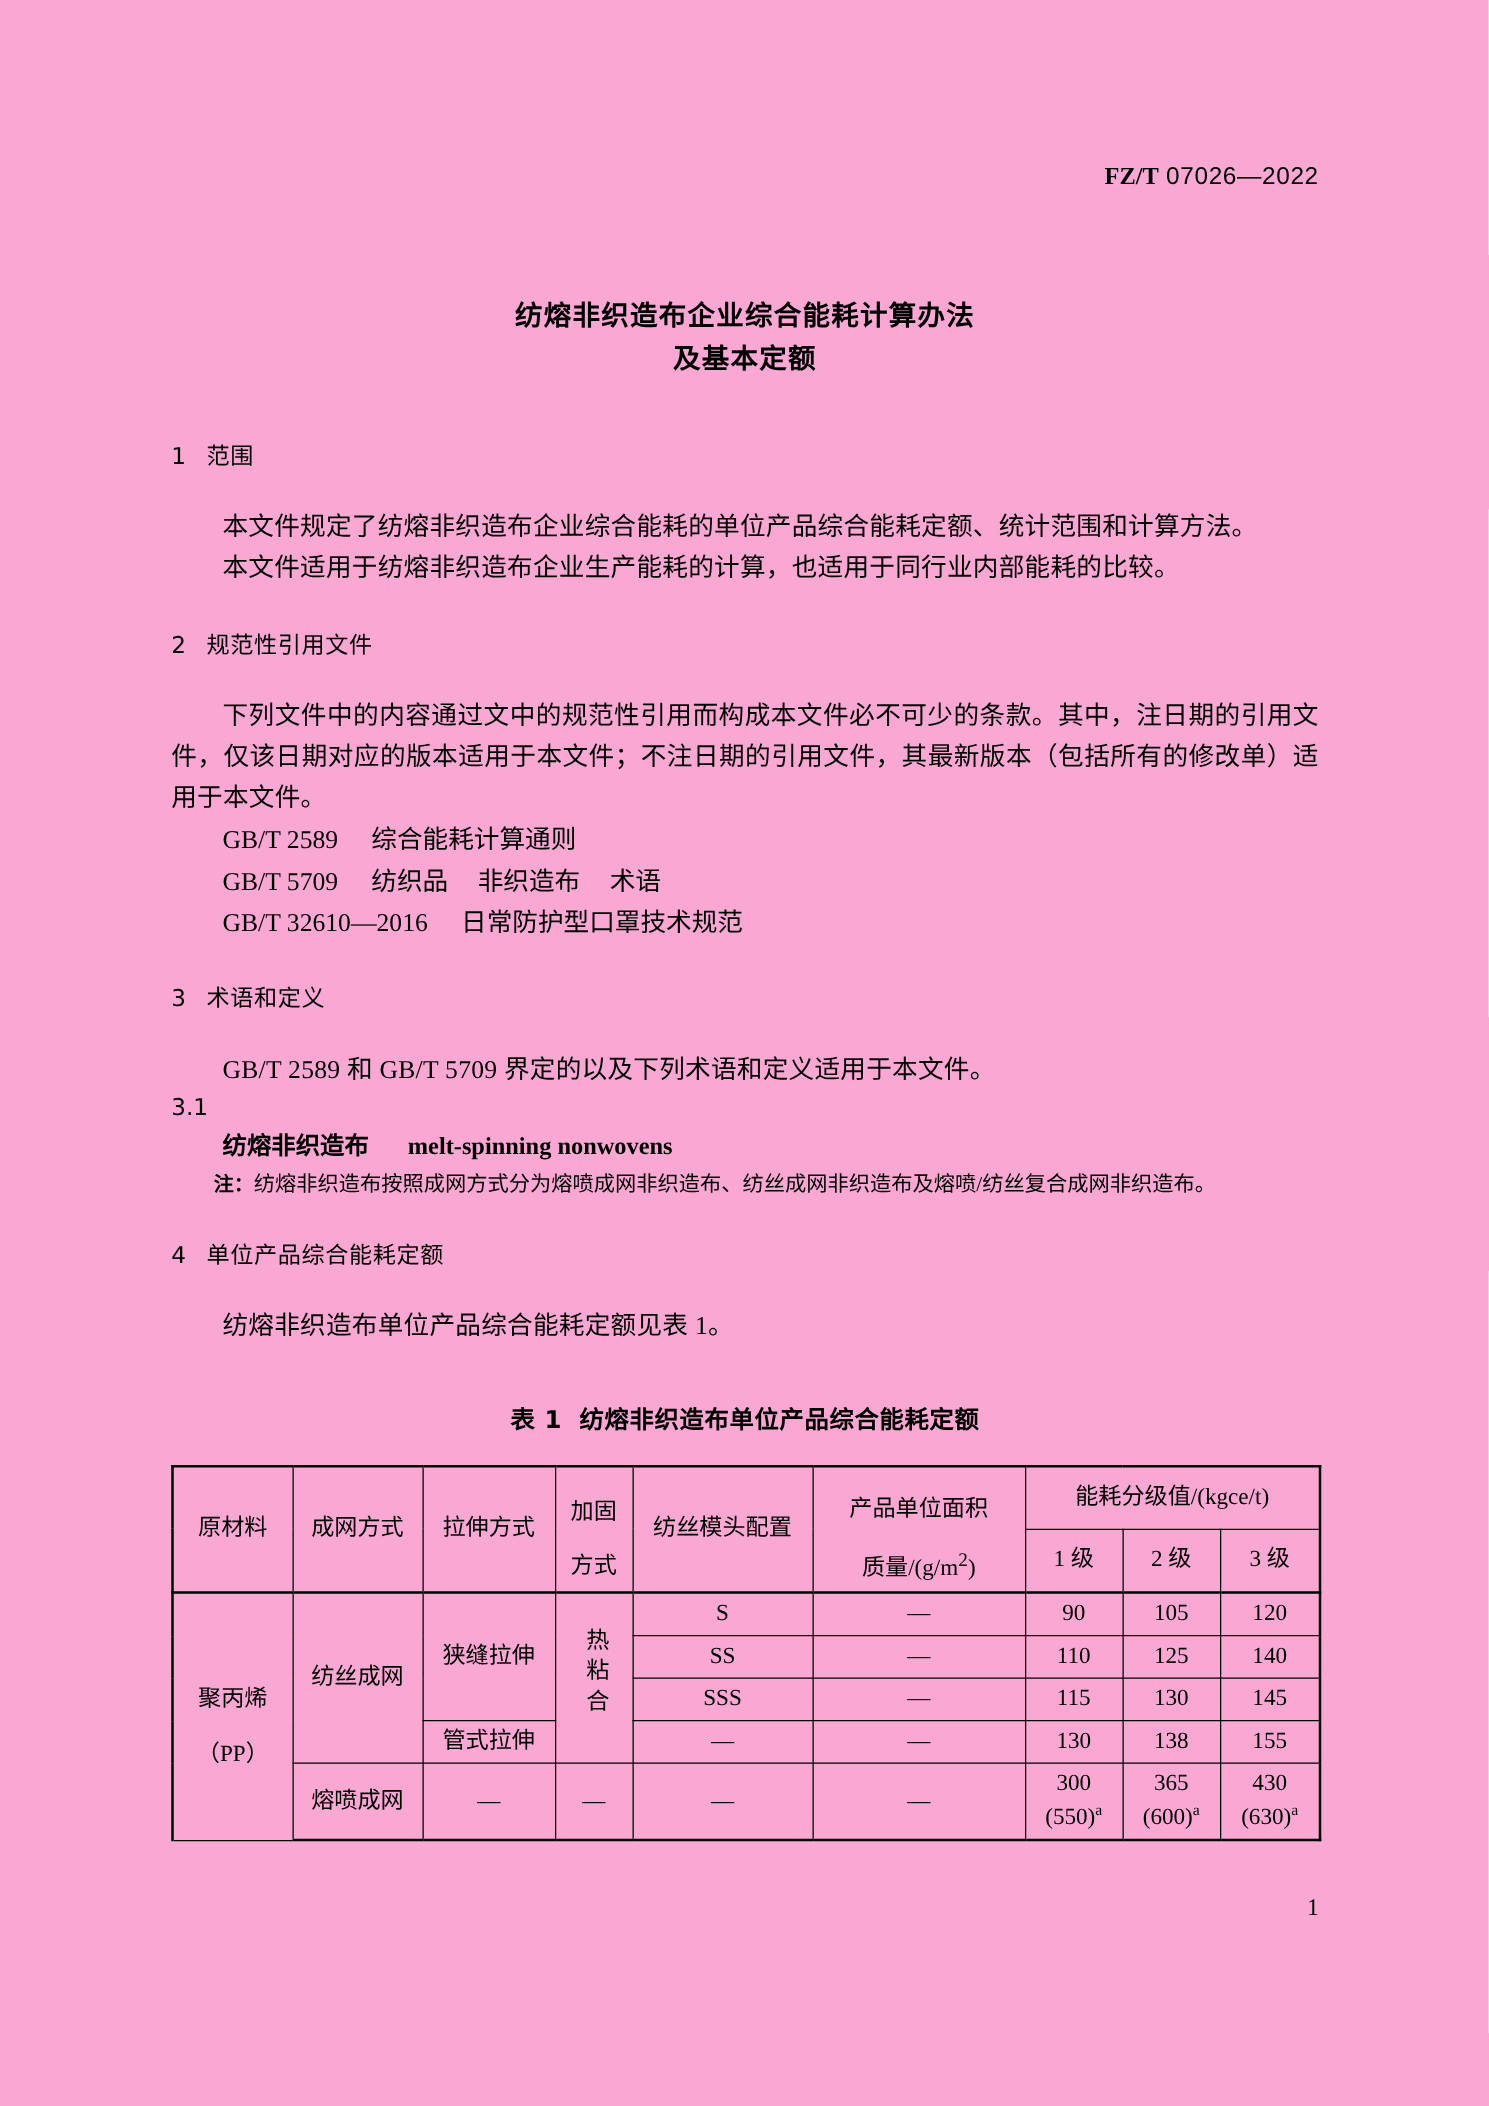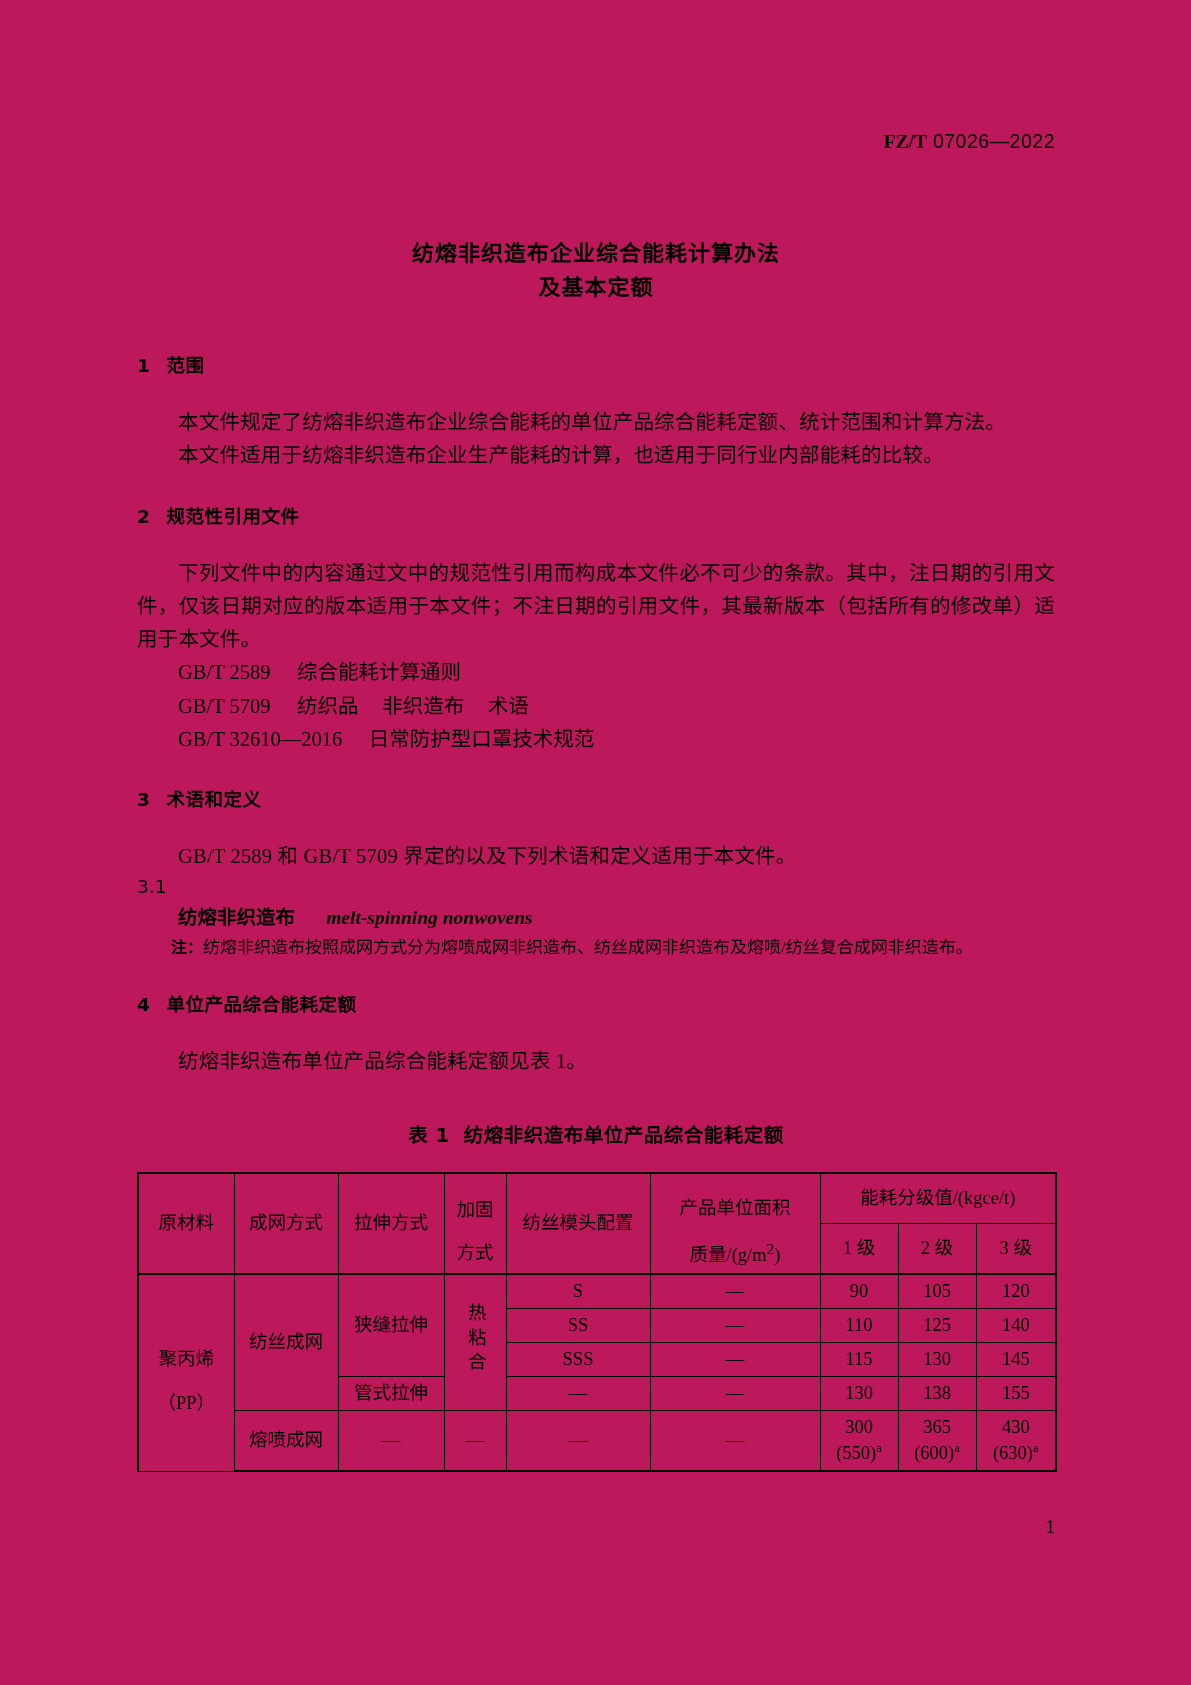--- a/index.html
+++ b/index.html
@@ -10,21 +10,21 @@
   }
   body {
     font-family: "Liberation Serif", "DejaVu Serif", serif;
     color: #000000;
   }
   .page {
     position: relative;
     width: 1191px;
     height: 1685px;
     margin: 0 auto;
-    background: #be185d;
+    background: #f9a8d4;
     box-sizing: border-box;
     padding: 0;
     overflow: hidden;
   }
   .content {
     position: absolute;
     left: 137px;
     top: 0;
     width: 918px;
   }
@@ -63,21 +63,21 @@
   
   .body-flow {
     position: absolute;
     top: 355px;
     left: 0;
     width: 918px;
   }
   h2.clause {
     font-family: "DejaVu Sans", "Liberation Sans", sans-serif;
     font-size: 18.5px;
-    font-weight: bold;
+    font-weight: normal;
     margin: 0;
     padding: 0;
     line-height: 1.2;
     letter-spacing: 0.5px;
   }
   h2.clause .num { margin-right: 16px; }
   .sp-after-head { height: 29px; }
   .sp-before-head { height: 33px; }
 
   p.para {
@@ -113,21 +113,20 @@
   .term-cn {
     font-family: "DejaVu Sans", "Liberation Sans", sans-serif;
     font-weight: bold;
     font-size: 19.5px;
   }
   .term-en {
     font-family: "Liberation Serif", serif;
     font-weight: bold;
     font-size: 19.5px;
     margin-left: 1.6em;
-    font-style: italic;
   }
   p.note {
     margin: 0;
     padding-left: 2em;
     font-size: 17px;
     line-height: 1.6;
   }
   p.note .note-label {
     font-family: "DejaVu Sans", "Liberation Sans", sans-serif;
     font-weight: bold;

